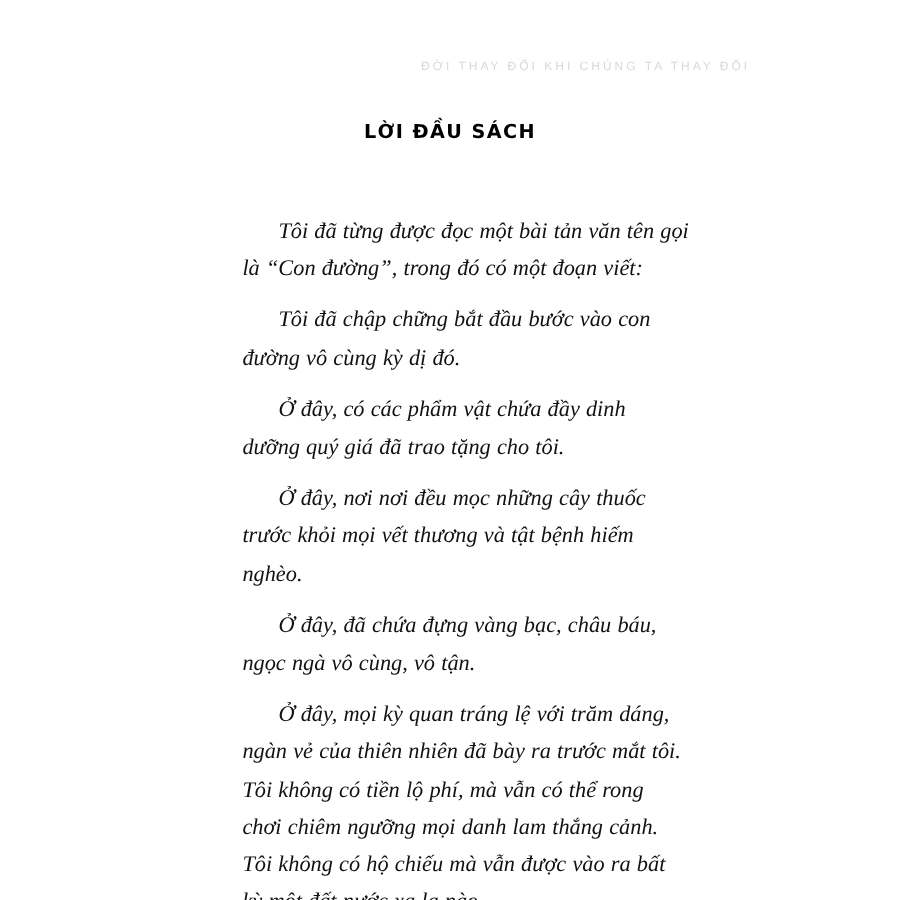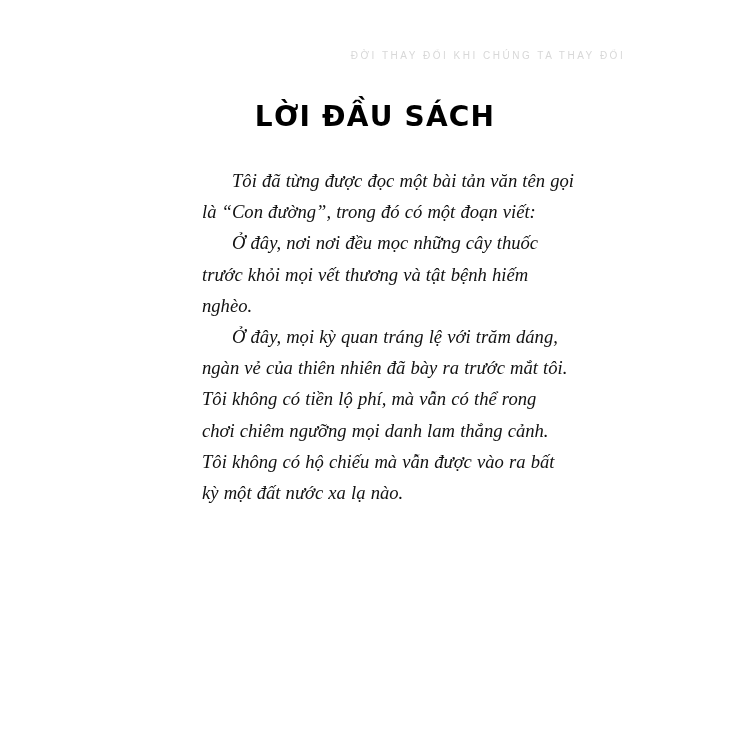--- a/index.html
+++ b/index.html
@@ -42,32 +42,32 @@
     user-select: none;
   }
   .chapter-title {
     position: absolute;
     top: 100px;
     left: 0;
     width: 514px;
     text-align: center;
     font-family: "DejaVu Sans", sans-serif;
     font-weight: bold;
-    font-size: 28px;
+    font-size: 16px;
     letter-spacing: 1.2px;
     color: #000000;
   }
   .body-text {
     position: absolute;
     top: 165px;
     left: 84px;
     width: 372px;
   }
   .para {
-    margin: 0 0 0 0;
+    margin: 12px 0 0 0;
     text-indent: 30px;
     font-family: "Liberation Serif", serif;
     font-style: italic;
     font-size: 18.6px;
     line-height: 31.2px;
     text-align: left;
     color: #111111;
     word-spacing: 0.5px;
   }
 </style>
@@ -76,19 +76,22 @@
 
 <div class="page">
   <div class="page-inner">
 
     <div class="running-head">ĐỜI THAY ĐỔI KHI CHÚNG TA THAY ĐỔI</div>
 
     <div class="chapter-title">LỜI ĐẦU SÁCH</div>
 
     <div class="body-text">
       <p class="para">Tôi đã từng được đọc một bài tản văn tên gọi là “Con đường”, trong đó có một đoạn viết:</p>
+      <p class="para">Tôi đã chập chững bắt đầu bước vào con đường vô cùng kỳ dị đó.</p>
+      <p class="para">Ở đây, có các phẩm vật chứa đầy dinh dưỡng quý giá đã trao tặng cho tôi.</p>
       <p class="para">Ở đây, nơi nơi đều mọc những cây thuốc trước khỏi mọi vết thương và tật bệnh hiếm nghèo.</p>
+      <p class="para">Ở đây, đã chứa đựng vàng bạc, châu báu, ngọc ngà vô cùng, vô tận.</p>
       <p class="para">Ở đây, mọi kỳ quan tráng lệ với trăm dáng, ngàn vẻ của thiên nhiên đã bày ra trước mắt tôi. Tôi không có tiền lộ phí, mà vẫn có thể rong chơi chiêm ngưỡng mọi danh lam thắng cảnh. Tôi không có hộ chiếu mà vẫn được vào ra bất kỳ một đất nước xa lạ nào.</p>
 
     </div>
 
   </div>
 </div>
 
 </body></html>

